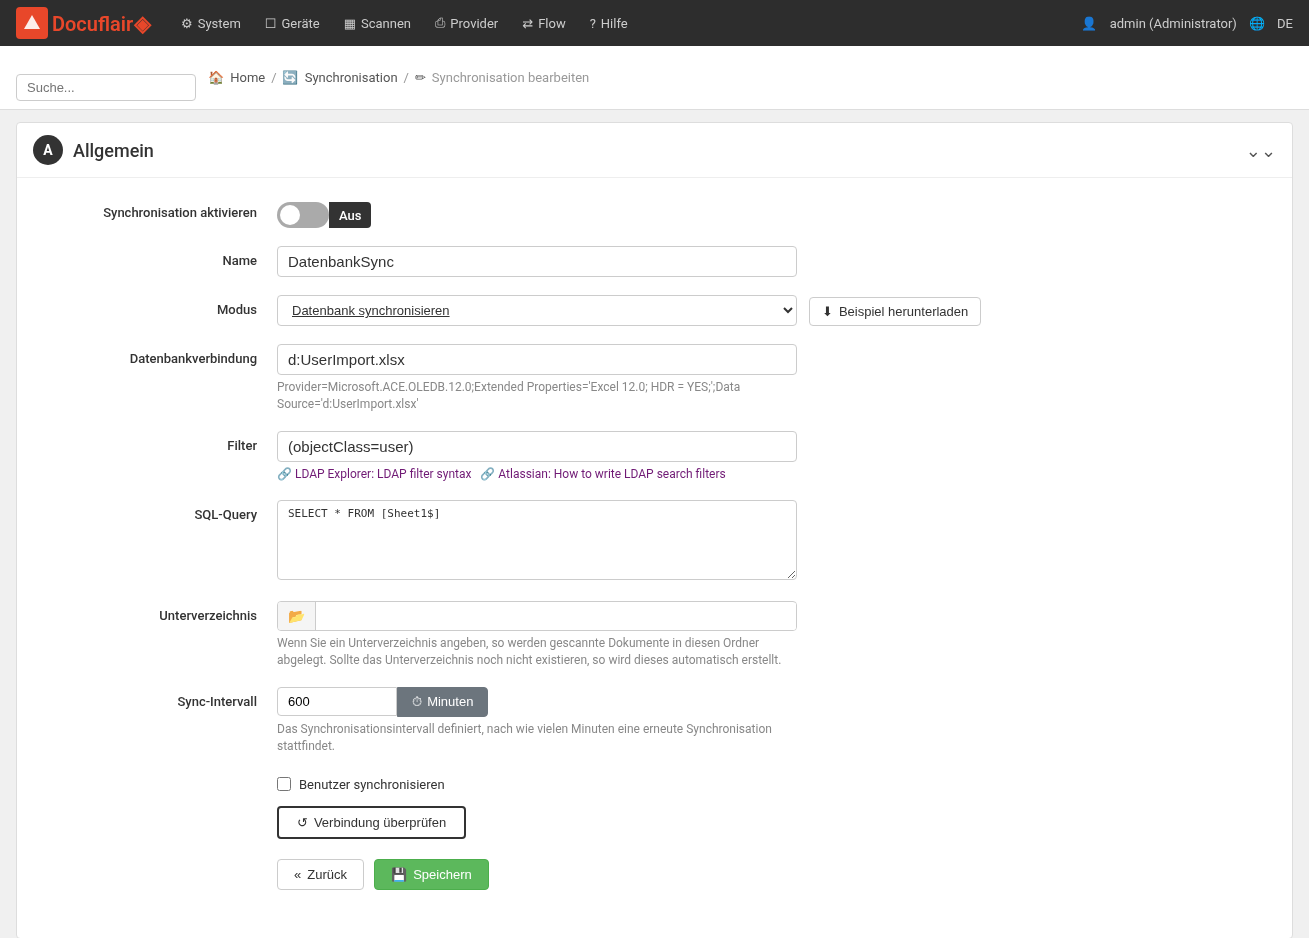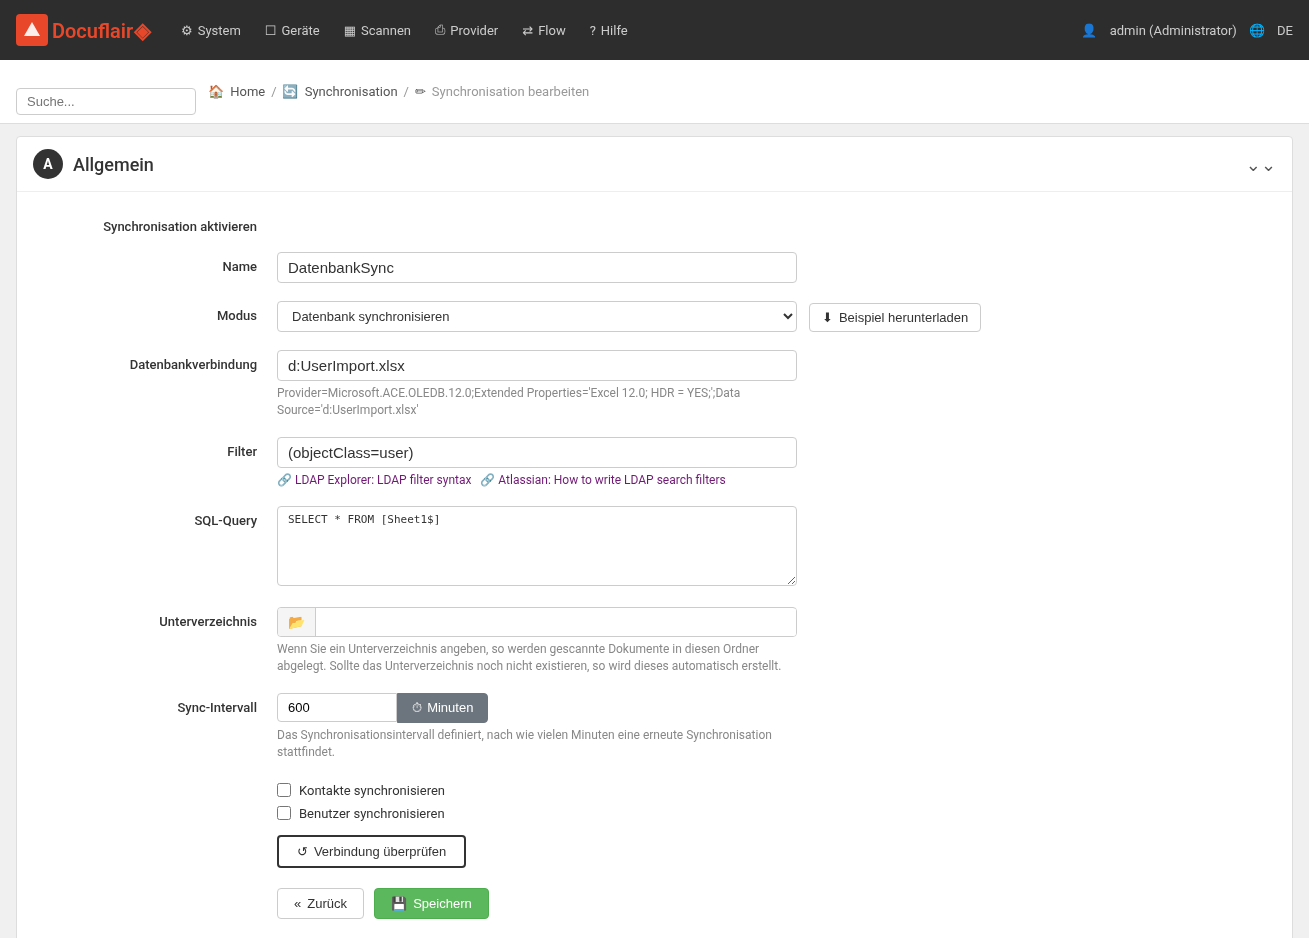--- a/index.html
+++ b/index.html
@@ -5,21 +5,21 @@
     * { box-sizing: border-box; margin: 0; padding: 0; }
     body { font-family: -apple-system, BlinkMacSystemFont, 'Segoe UI', Roboto, sans-serif; font-size: 14px; background: #f0f0f0; color: #333; }
 
     
     .navbar {
       background: #2d2d2d;
       color: #ccc;
       display: flex;
       align-items: center;
       padding: 0 16px;
-      height: 60px;
+      height: 46px;
       gap: 4px;
     }
     .navbar-brand {
       display: flex; align-items: center; gap: 4px; margin-right: 16px;
     }
     .brand-text { color: white; font-size: 20px; font-weight: 600; }
     .brand-text span { color: #e8472a; }
     .brand-icon {
       width: 32px; height: 32px; background: #e8472a; border-radius: 4px;
       display: flex; align-items: center; justify-content: center;
@@ -123,21 +123,21 @@
       position: absolute; content: ""; height: 20px; width: 20px;
       left: 3px; bottom: 3px; background: white; border-radius: 50%; transition: .2s;
     }
     .toggle-label {
       background: #333; color: white; padding: 4px 10px; border-radius: 0 4px 4px 0;
       font-size: 13px; font-weight: 500; margin-left: 0;
       height: 26px; display: flex; align-items: center;
     }
 
     
-    .modus-row { display: flex; gap: 12px; align-items: flex-end; }
+    .modus-row { display: flex; gap: 12px; align-items: flex-end; text-decoration: underline; }
     .modus-row .form-select { flex: 1; }
     .btn-download {
       white-space: nowrap; border: 1px solid #ccc; background: white;
       padding: 6px 12px; border-radius: 4px; font-size: 13px; cursor: pointer;
       color: #333; display: flex; align-items: center; gap: 6px;
     }
 
     
     .dir-input-wrap { display: flex; align-items: center; border: 1px solid #ccc; border-radius: 4px; overflow: hidden; }
     .dir-btn {
@@ -260,20 +260,29 @@
           </div>
           <span>Allgemein</span>
         </div>
         <span class="section-collapse">⌄⌄</span>
       </div>
 
       <div class="form-body">
 
         <div class="form-row">
           <div class="form-label">Synchronisation aktivieren</div>
+          <div class="form-control-wrap">
+            <div class="toggle-wrap">
+              <label class="toggle-switch">
+                <input type="checkbox" style="">
+                <span class="toggle-slider"></span>
+              </label>
+              <span class="toggle-label">Aus</span>
+            </div>
+          </div>
         </div>
 
         <div class="form-row">
           <div class="form-label">Name</div>
           <div class="form-control-wrap">
             <input type="text" class="form-input" value="DatenbankSync" style="">
           </div>
         </div>
 
         <div class="form-row">
@@ -350,24 +359,20 @@
             <div class="form-hint">Das Synchronisationsintervall definiert, nach wie vielen Minuten eine erneute Synchronisation stattfindet.</div>
           </div>
         </div>
 
         <div class="form-row">
           <div class="form-label"></div>
           <div class="form-control-wrap">
             <div class="checkboxes-section">
               <div class="checkbox-row">
                 <input type="checkbox" style="">
-                <label>Kontakte synchronisieren</label>
-              </div>
-              <div class="checkbox-row">
-                <input type="checkbox" style="">
                 <label>Benutzer synchronisieren</label>
               </div>
             </div>
 
             <div style="margin-bottom: 20px;">
               <button class="btn btn-check">
                 <span>↺</span>
                 <span>Verbindung überprüfen</span>
               </button>
             </div>

